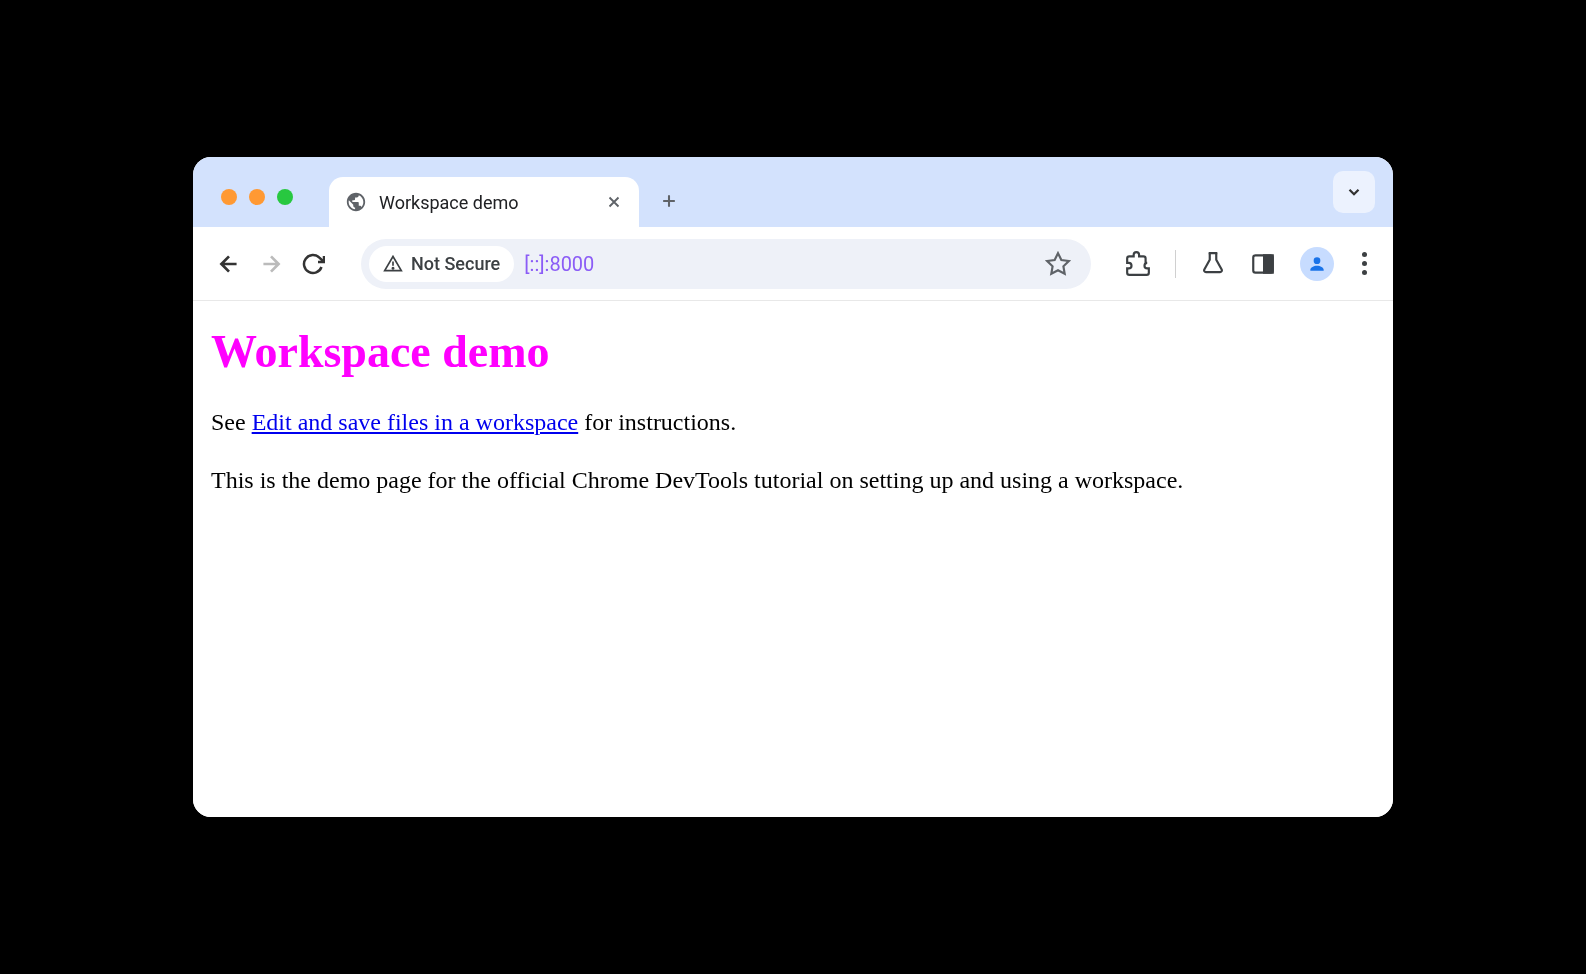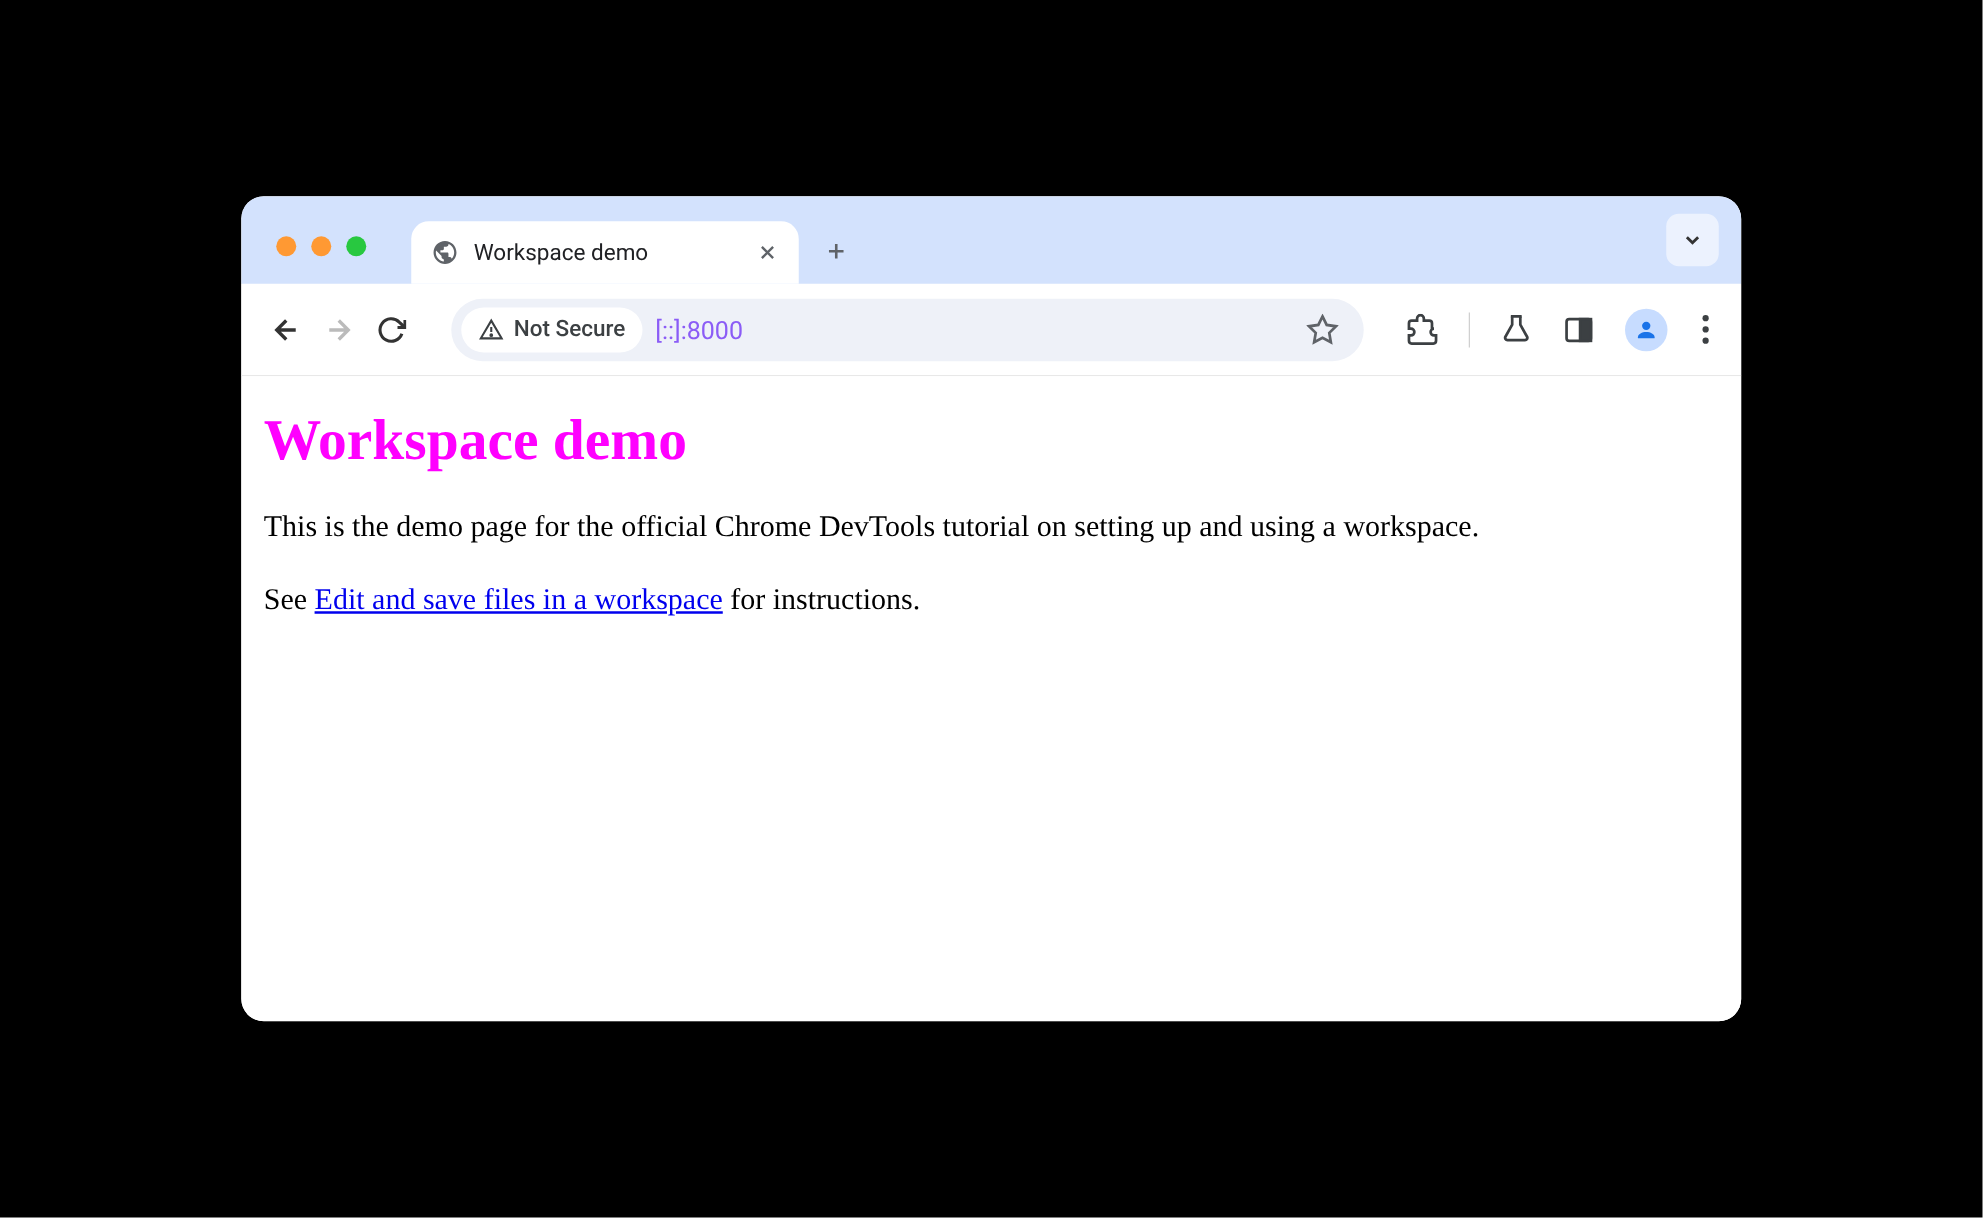--- a/index.html
+++ b/index.html
@@ -318,18 +318,18 @@
       <div class="menu-dots">
         <span></span>
           <span></span>
           <span></span>
       </div>
     </div>
   </div>
 
   <div class="content">
     <h1>Workspace demo</h1>
-    <p>This is the demo page for the official Chrome DevTools tutorial on setting up and using a workspace.</p>
     <p>
       <span>See </span><a href="#">Edit and save files in a workspace</a><span> for instructions.</span>
     </p>
+    <p>This is the demo page for the official Chrome DevTools tutorial on setting up and using a workspace.</p>
   </div>
 </div>
 
 </body></html>

